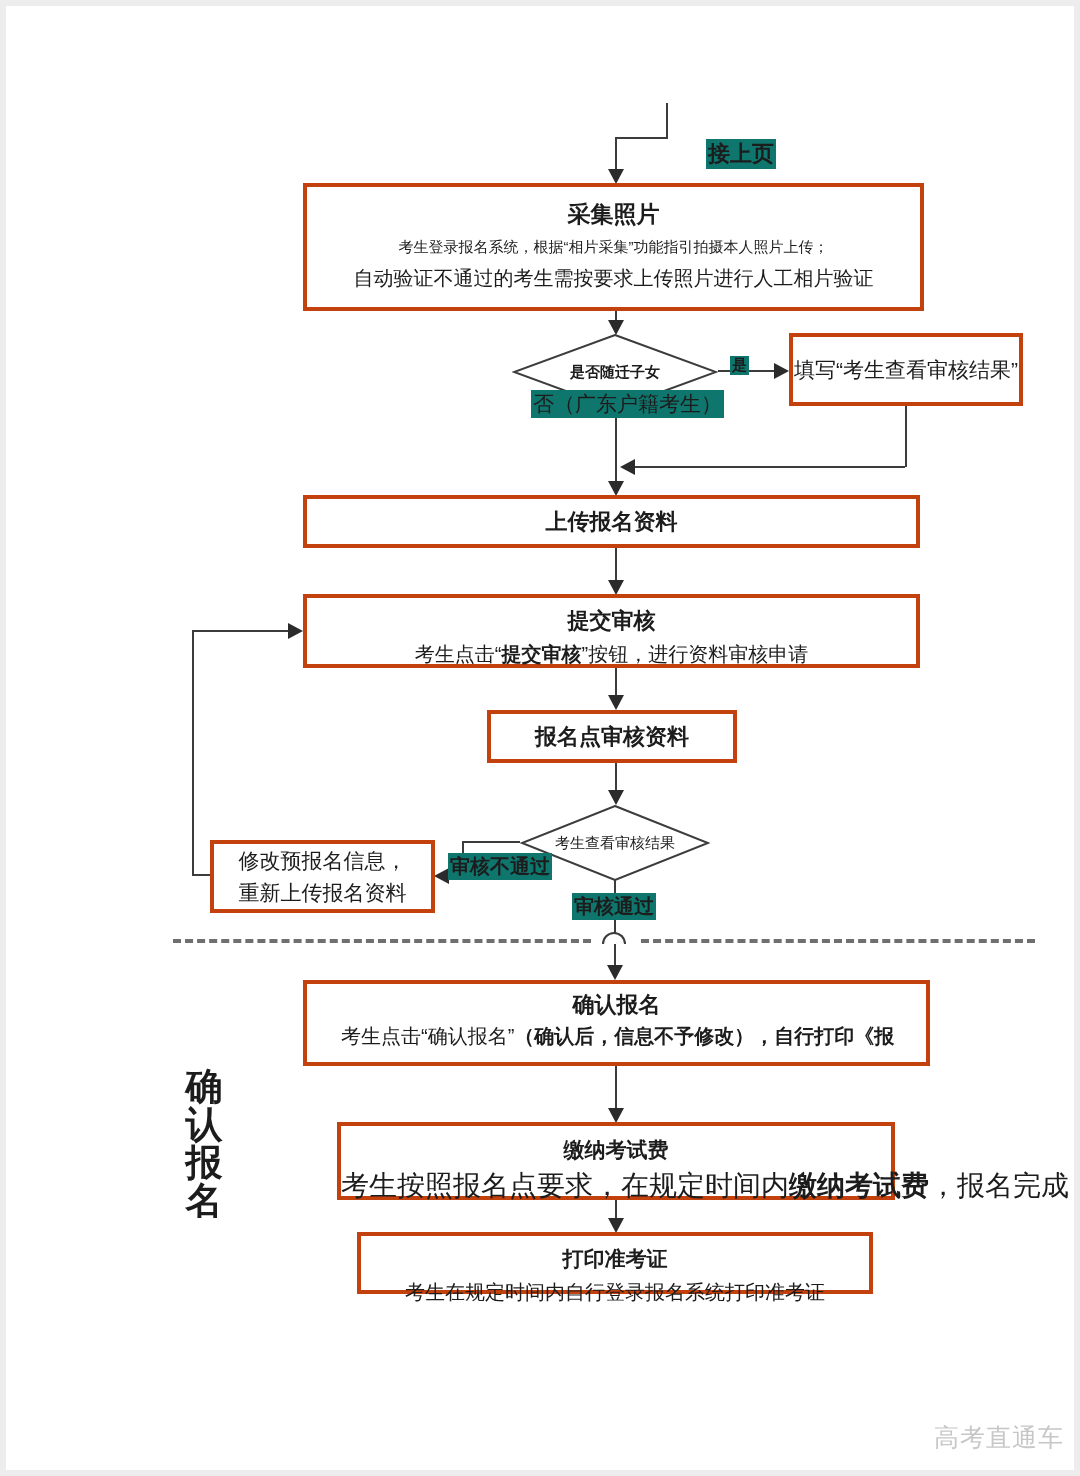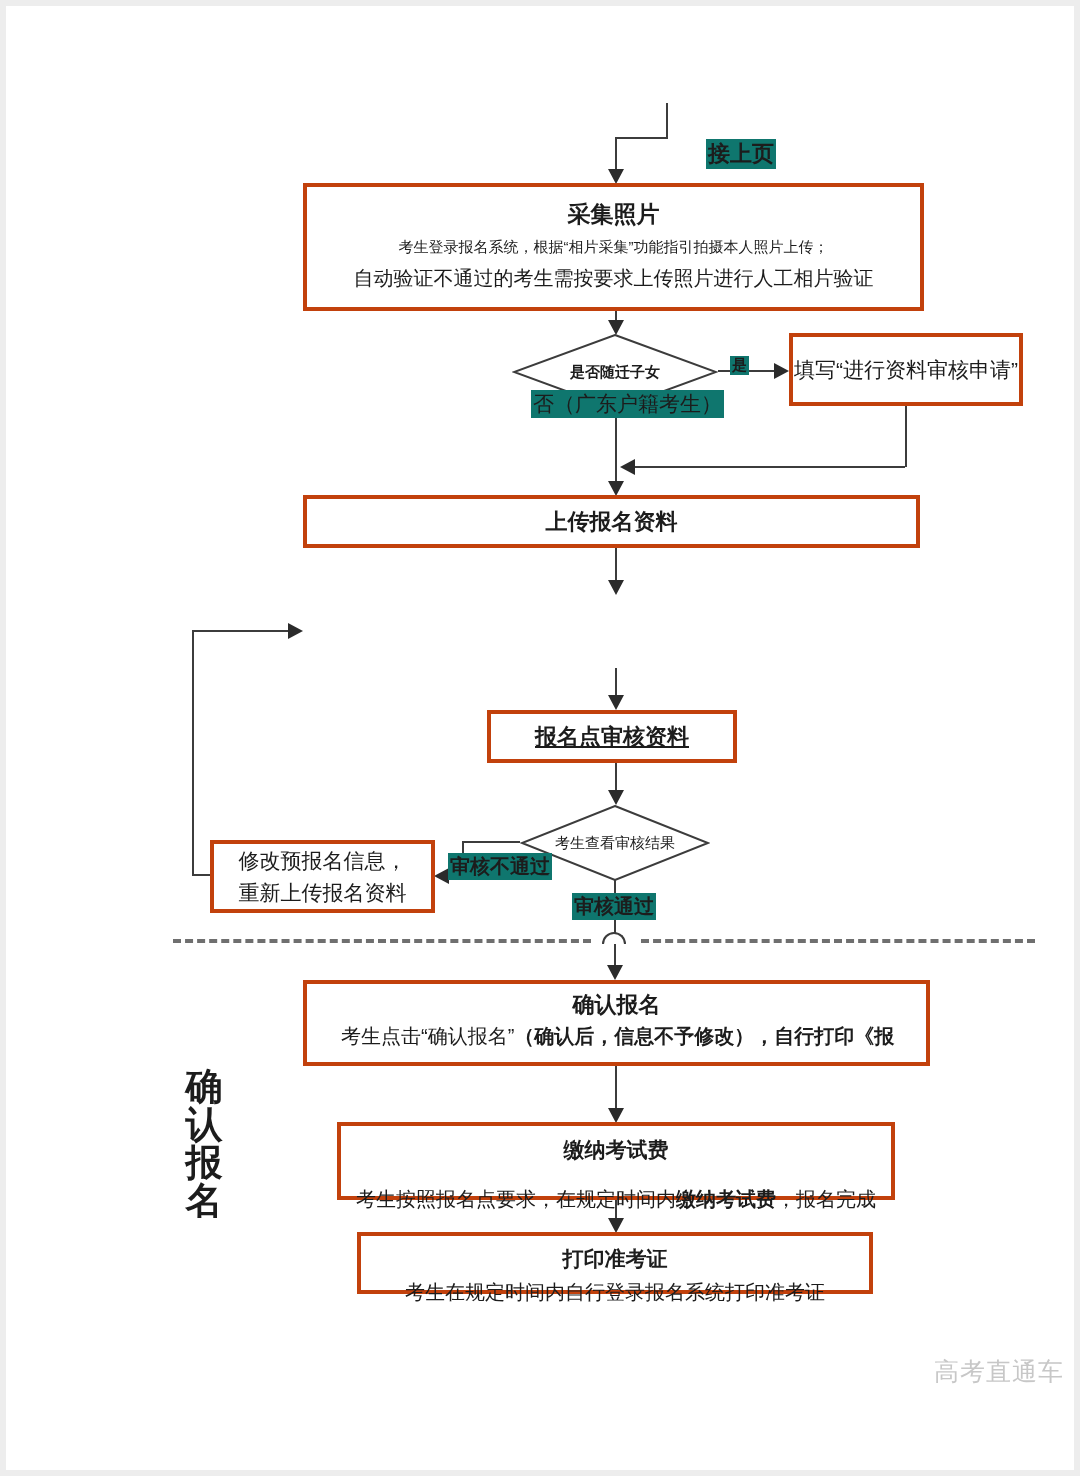--- a/index.html
+++ b/index.html
@@ -57,48 +57,54 @@
       <polygon points="103,1 204,38 103,75 2,38" fill="#ffffff" stroke="#3c3c3c" stroke-width="2"></polygon>
     </svg>
     <div class="dlabel" style="font-size:15px;font-weight:600;">是否随迁子女</div>
   </div>
 
   <div class="l" style="left:718px;top:370px;width:56px;height:2px;"></div>
   <div class="lbl" style="left:730px;top:356px;font-size:15px;font-weight:700;">是</div>
   <div class="ah ah-right" style="left:774px;top:363px;"></div>
 
   <div class="box flexc" style="left:789px;top:333px;width:234px;height:73px;font-size:21px;">
-    <span>填写“进行资料审核申请”</span>
+    <span>填写“考生查看审核结果”</span>
   </div>
   <div class="l" style="left:905px;top:406px;width:2px;height:61px;"></div>
   <div class="l" style="left:634px;top:466px;width:271px;height:2px;"></div>
   <div class="ah ah-left" style="left:620px;top:459px;"></div>
 
   <div class="l" style="left:615px;top:408px;width:2px;height:74px;"></div>
   <div class="lbl" style="left:531px;top:390px;font-size:21px;">否（广东户籍考生）</div>
   <div class="ah ah-down" style="left:608px;top:481px;"></div>
 
   <div class="box flexc" style="left:303px;top:495px;width:617px;height:53px;">
     <span class="title" style="font-size:22px;">上传报名资料</span>
   </div>
 
   <div class="l" style="left:615px;top:548px;width:2px;height:33px;"></div>
   <div class="ah ah-down" style="left:608px;top:580px;"></div>
 
+  <div class="box" style="left:303px;top:594px;width:617px;height:74px;padding-top:8px;">
+    <div class="title" style="font-size:22px;">提交审核</div>
+    <div style="font-size:20px;margin-top:5px;">
+      <span>考生点击“</span><span style="font-weight:700;">提交审核</span><span>”按钮，进行资料审核申请</span>
+    </div>
+  </div>
 
   <div class="ah ah-right" style="left:288px;top:623px;"></div>
   <div class="l" style="left:193px;top:630px;width:95px;height:2px;"></div>
   <div class="l" style="left:192px;top:630px;width:2px;height:246px;"></div>
   <div class="l" style="left:192px;top:874px;width:18px;height:2px;"></div>
 
   <div class="l" style="left:615px;top:668px;width:2px;height:28px;"></div>
   <div class="ah ah-down" style="left:608px;top:695px;"></div>
 
   <div class="box flexc" style="left:487px;top:710px;width:250px;height:53px;">
-    <span class="title" style="font-size:22px;text-decoration:underline;">报名点审核资料</span>
+    <span class="title" style="font-size:22px;">报名点审核资料</span>
   </div>
 
   <div class="l" style="left:615px;top:763px;width:2px;height:29px;"></div>
   <div class="ah ah-down" style="left:608px;top:790px;"></div>
 
   <div class="diamond" style="left:520px;top:805px;width:190px;height:76px;">
     <svg width="190" height="76" viewBox="0 0 190 76">
       <polygon points="95,1 188,38 95,75 2,38" fill="#ffffff" stroke="#3c3c3c" stroke-width="2"></polygon>
     </svg>
     <div class="dlabel" style="font-size:15px;font-weight:400;">考生查看审核结果</div>
@@ -140,28 +146,28 @@
     <div class="vertchar">认</div>
     <div class="vertchar">报</div>
     <div class="vertchar">名</div>
   </div>
 
   <div class="l" style="left:615px;top:1066px;width:2px;height:43px;"></div>
   <div class="ah ah-down" style="left:608px;top:1108px;"></div>
 
   <div class="box" style="left:337px;top:1122px;width:558px;height:78px;padding-top:10px;">
     <div class="title" style="font-size:21px;">缴纳考试费</div>
-    <div style="font-size:20px;margin-top:22px;white-space:nowrap;">
+    <div style="font-size:28px;margin-top:3px;white-space:nowrap;">
       <span>考生按照报名点要求，在规定时间内</span><span style="font-weight:700;">缴纳考试费</span><span>，报名完成</span>
     </div>
   </div>
 
   <div class="l" style="left:615px;top:1200px;width:2px;height:19px;"></div>
   <div class="ah ah-down" style="left:608px;top:1218px;"></div>
 
   <div class="box" style="left:357px;top:1232px;width:516px;height:62px;padding-top:9px;">
     <div class="title" style="font-size:21px;">打印准考证</div>
     <div style="font-size:20px;margin-top:6px;">考生在规定时间内自行登录报名系统打印准考证</div>
   </div>
 
-  <div class="watermark" style="left:934px;top:1355px;">高考直通车</div>
+  <div class="watermark" style="left:934px;top:1421px;">高考直通车</div>
 
 </div>
 
 </body></html>

